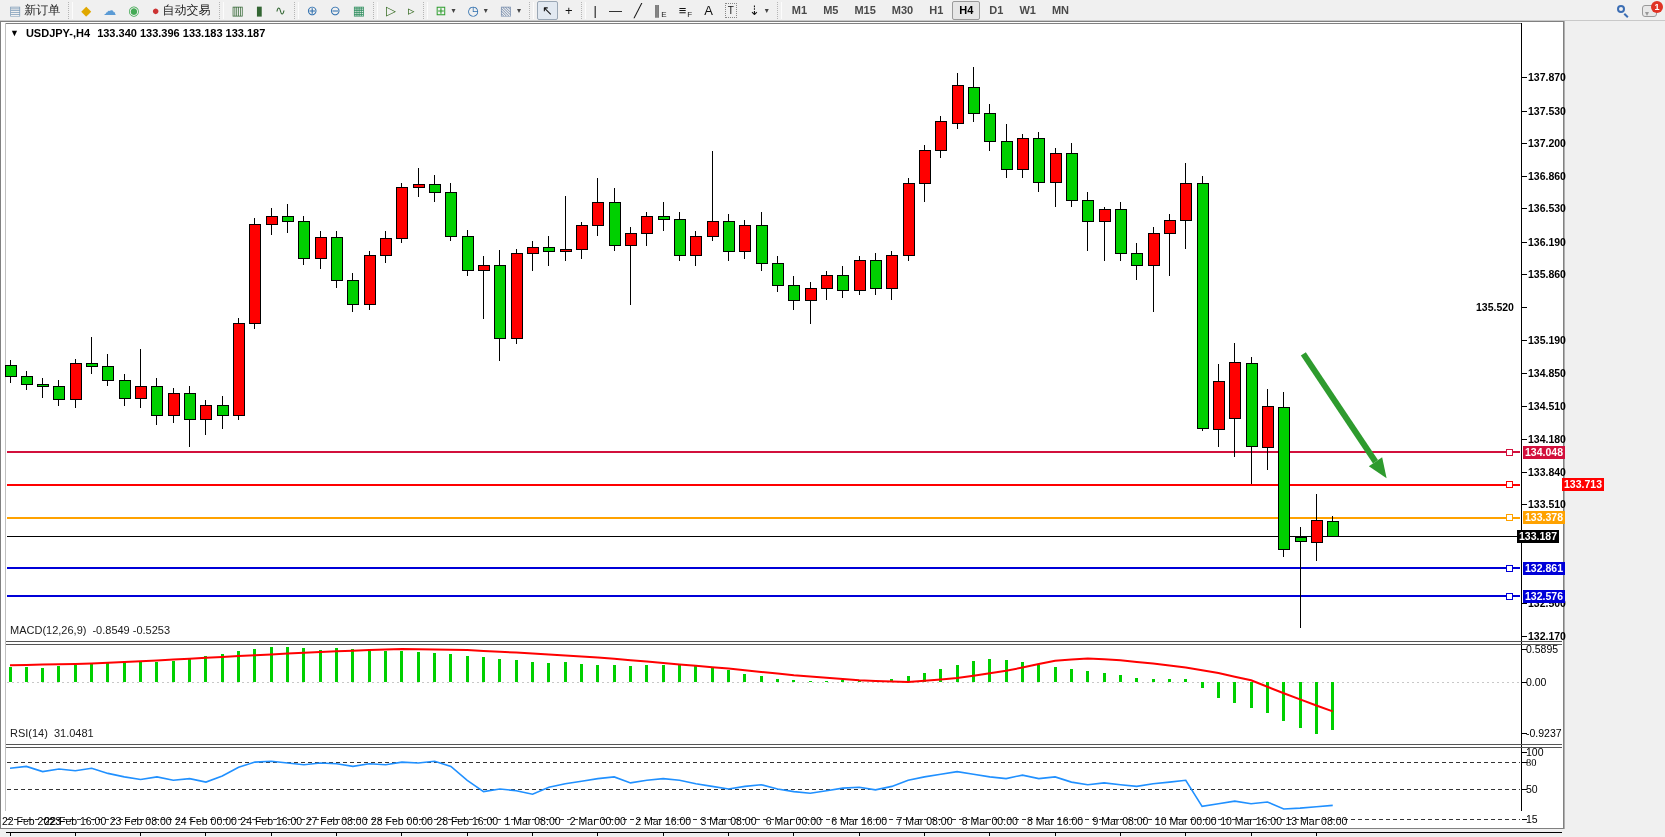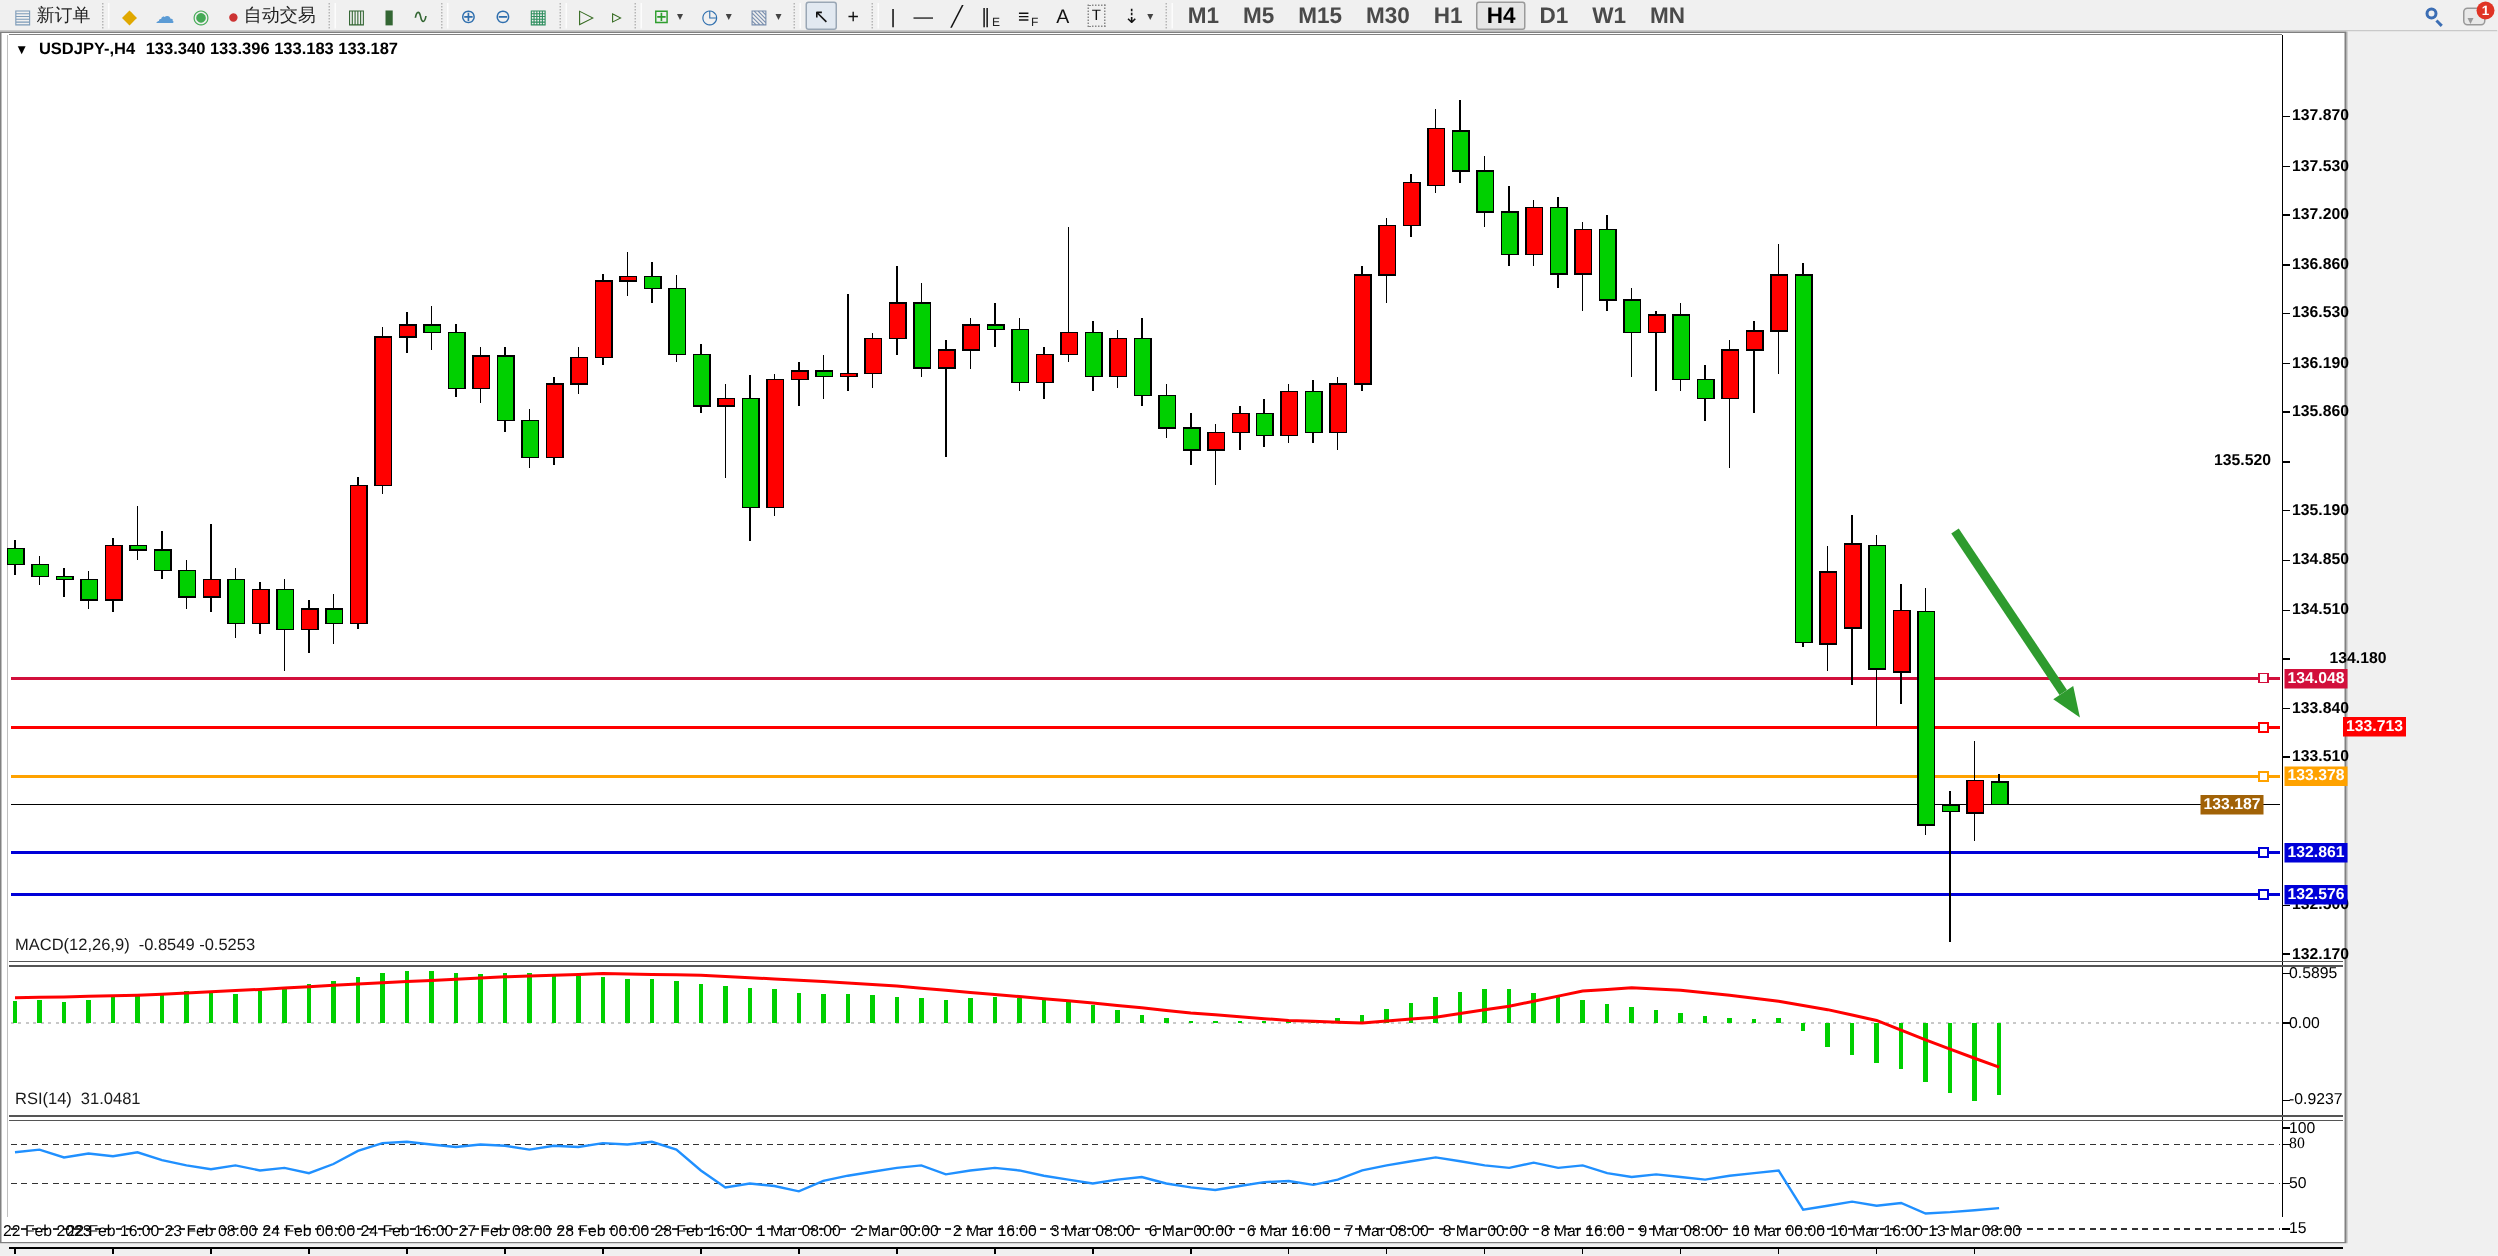--- a/index.html
+++ b/index.html
@@ -13,21 +13,21 @@
              display:flex; align-items:center; padding-left:3px; }
   .tb-btn { display:inline-flex; align-items:center; gap:3px; height:19px;
             padding:0 4px; margin:0 1px; border:1px solid transparent;
             border-radius:2px; font-size:12px; color:#222; cursor:default; white-space:nowrap; }
   .tb-btn.active { border:1px solid #9aa7b5; background:#e2e9f1; }
   .tb-glyph { font-size:13px; line-height:13px; }
   .tb-sub { font-size:8px; margin-left:-2px; align-self:flex-end; }
   .tb-caret { font-size:8px; color:#444; margin-left:2px; }
   .tb-sep { width:5px; height:17px; margin:0 2px;
             border-left:1px dotted #b5b5b5; border-right:1px solid #fcfcfc; }
-  .tf-btn { font-size:15px; font-weight:700; color:#4a4a4a; padding:0 6px; }
+  .tf-btn { font-size:11px; font-weight:700; color:#4a4a4a; padding:0 6px; }
   .tf-btn.active { border:1px solid #9a9a9a; background:#e6e6e6; color:#000; }
   .boxed { border:1px dotted #888; padding:0 2px; font-size:10px; }
 
   #tb-right { position:absolute; right:8px; top:0; height:21px;
               display:flex; align-items:center; gap:14px; }
   .search-icon { position:relative; width:11px; height:11px; }
   .search-icon .lens { position:absolute; left:0; top:0; width:8px; height:8px;
       border:2px solid #3c6eb4; border-radius:50%; }
   .search-icon .handle { position:absolute; left:8px; top:8px; width:5px; height:2px;
       background:#3c6eb4; transform:rotate(45deg); transform-origin:0 0; }
@@ -522,29 +522,29 @@
     <div class="scale-tick" style="left: 1528px; top: 105.502px;">137.530</div>
     <div class="scale-tick" style="left: 1528px; top: 137.829px;">137.200</div>
     <div class="scale-tick" style="left: 1528px; top: 171.137px;">136.860</div>
     <div class="scale-tick" style="left: 1528px; top: 203.464px;">136.530</div>
     <div class="scale-tick" style="left: 1528px; top: 236.772px;">136.190</div>
     <div class="scale-tick" style="left: 1528px; top: 269.099px;">135.860</div>
     <div class="scale-tick" style="left: 1476px; top: 302.407px;">135.520</div>
     <div class="scale-tick" style="left: 1528px; top: 334.734px;">135.190</div>
     <div class="scale-tick" style="left: 1528px; top: 368.042px;">134.850</div>
     <div class="scale-tick" style="left: 1528px; top: 401.349px;">134.510</div>
-    <div class="scale-tick" style="left: 1528px; top: 433.677px; margin-left: 25px;">134.180</div>
+    <div class="scale-tick" style="left: 1528px; top: 433.677px;">134.180</div>
     <div class="scale-tick" style="left: 1528px; top: 466.984px;">133.840</div>
     <div class="scale-tick" style="left: 1528px; top: 499.312px;">133.510</div>
     <div class="scale-tick" style="left: 1528px; top: 598.254px;">132.500</div>
     <div class="scale-tick" style="left: 1528px; top: 630.581px;">132.170</div>
     <div class="scale-tag" style="left: 1523px; top: 445.608px; background: rgb(210, 16, 60);">134.048</div>
     <div class="scale-tag" style="left: 1523px; top: 478.425px; background: rgb(255, 0, 0); margin-left: 39px;">133.713</div>
     <div class="scale-tag" style="left: 1523px; top: 511.243px; background: rgb(255, 162, 0);">133.378</div>
-    <div class="scale-tag" style="left: 1467px; top: 529.953px; background: #a16207;">133.187</div>
+    <div class="scale-tag" style="left: 1517px; top: 529.953px; background: #000000;">133.187</div>
     <div class="scale-tag" style="left: 1523px; top: 561.889px; background: rgb(0, 0, 216);">132.861</div>
     <div class="scale-tag" style="left: 1523px; top: 589.809px; background: rgb(0, 0, 216);">132.576</div>
     <div class="scale-tick" style="left: 1526px; top: 643.519px; font-weight: 400;">0.5895</div>
     <div class="scale-tick" style="left: 1526px; top: 676.526px; font-weight: 400;">0.00</div>
     <div class="scale-tick" style="left: 1526px; top: 728.245px; font-weight: 400;">-0.9237</div>
     <div class="scale-tick" style="left: 1526px; top: 746.5px; font-weight: 400;">100</div>
     <div class="scale-tick" style="left: 1526px; top: 757.467px; font-weight: 400; font-family: Liberation Serif, serif;">80</div>
     <div class="scale-tick" style="left: 1526px; top: 783.5px; font-weight: 400;">50</div>
     <div class="scale-tick" style="left: 1526px; top: 813.872px; font-weight: 400;">15</div>
     <div class="time-label" style="left: 10px; top: 815px; transform: translateX(-8px);">22 Feb 2023</div>

